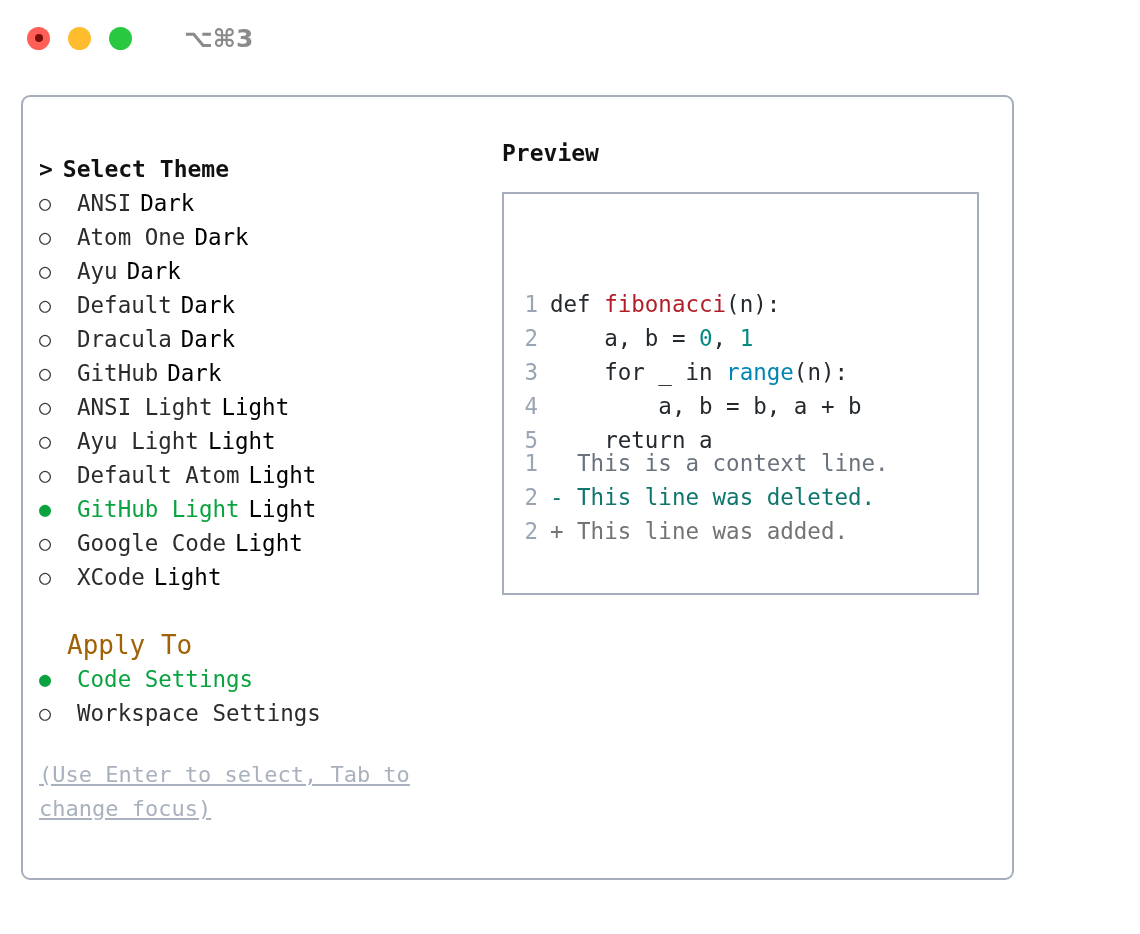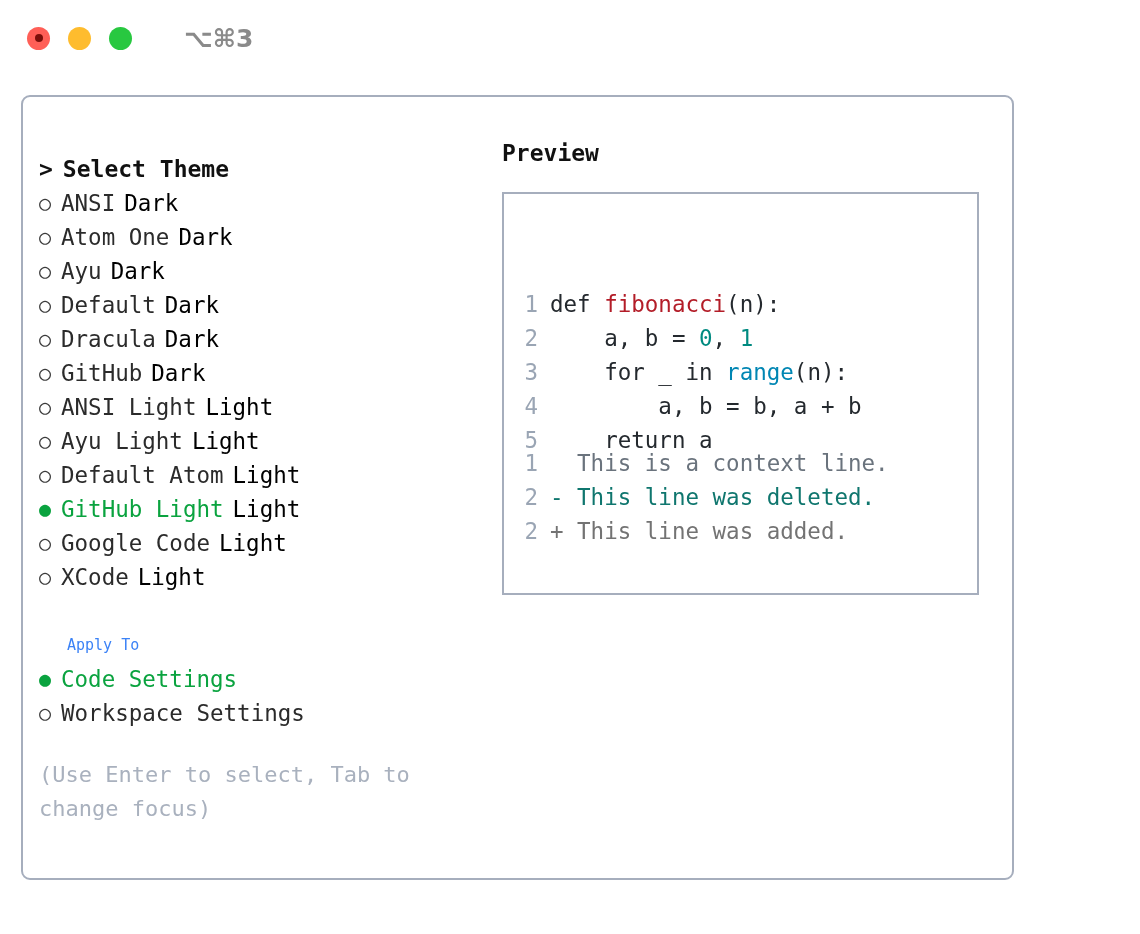--- a/index.html
+++ b/index.html
@@ -109,38 +109,39 @@
   .bullet {
     display: inline-block;
     width: 22px;
     flex: 0 0 22px;
     text-align: left;
     font-size: 20px;
     color: #3b3b3b;
   }
   .bullet.sel { color: #0aa33f; }
 
-  .item-label { color: #2b2b2b; }
+  .item-label { color: #2b2b2b; margin-left: 16px; }
   .item-label.sel { color: #0aa33f; }
   .tag { color: #000000; margin-left: 9px; }
 
   .spacer { height: 34px; }
 
   .apply-header {
     padding-left: 28px;
-    font-size: 15px;
-    color: #3b82f6;
+    font-size: 26px;
+    color: #a16207;
   }
 
   .hint {
     margin-top: 28px;
     font-size: 22px;
     line-height: 34px;
     color: #a9b1be;
     width: 400px;
+    text-decoration: underline;
   }
 
   
   .right-col {
     position: absolute;
     left: 479px;
     top: 39px;
     width: 500px;
   }
   .preview-title {

